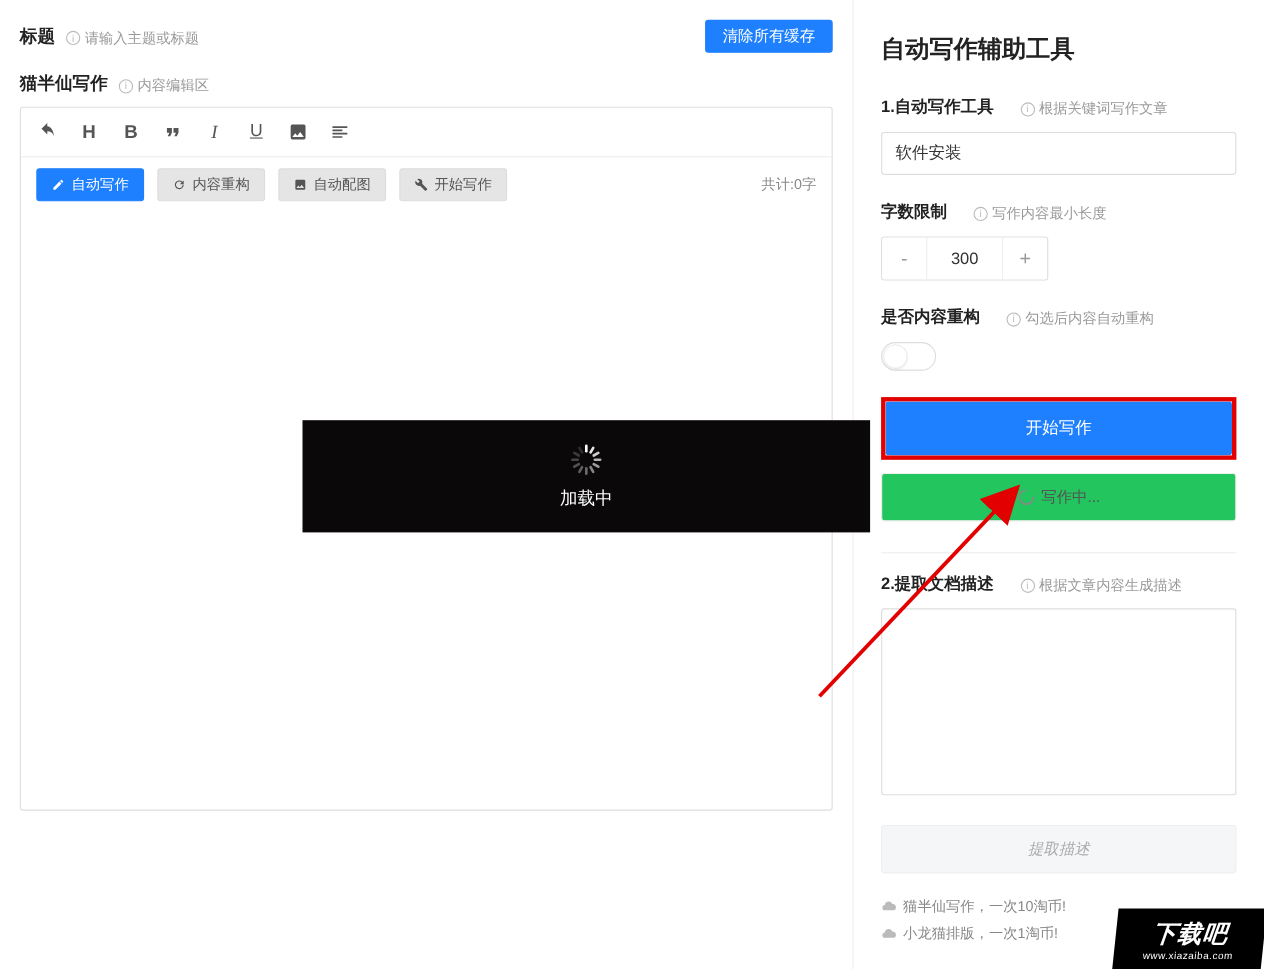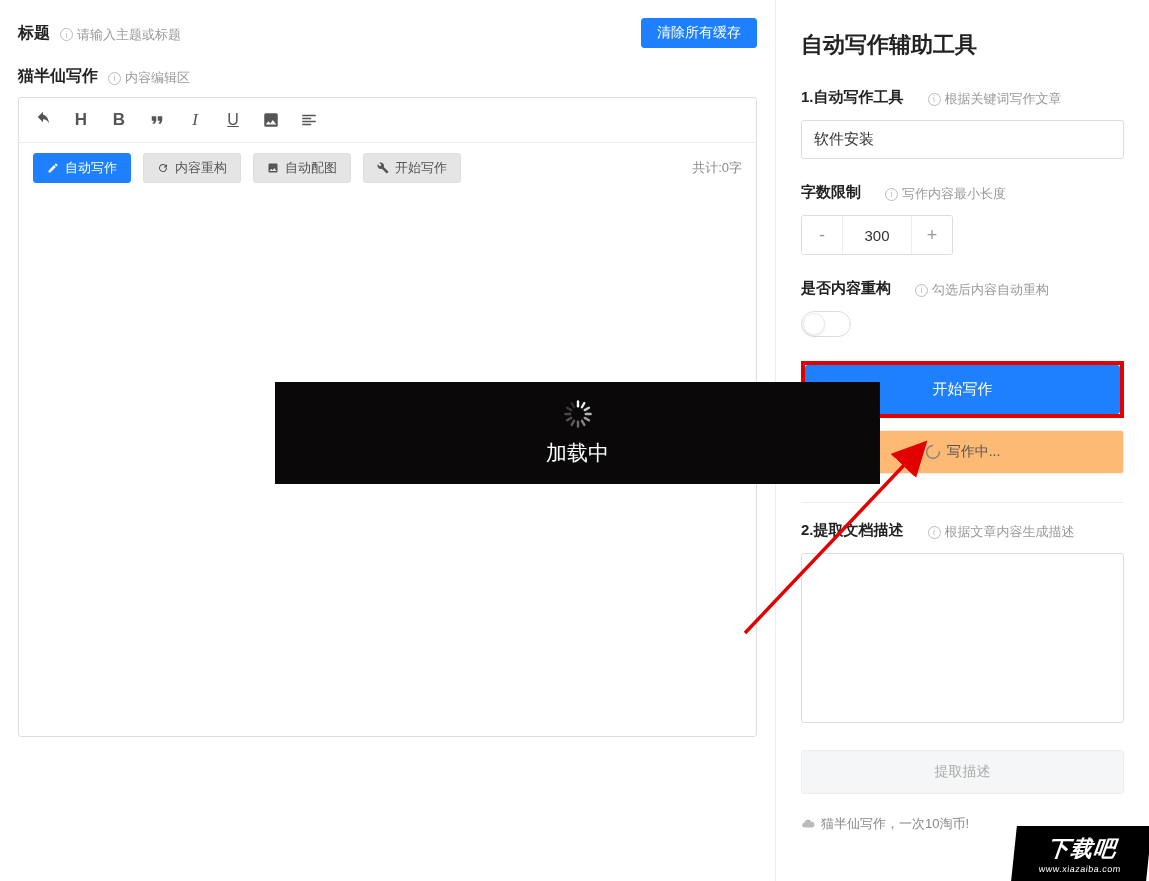--- a/index.html
+++ b/index.html
@@ -20,22 +20,22 @@
 .title-row { display: flex; align-items: center; justify-content: space-between; margin-bottom: 14px; }
 .title-left { display: flex; align-items: baseline; gap: 10px; }
 .section-title { font-size: 16px; font-weight: 700; color: #222; text-align: right; }
 .hint { font-size: 13px; color: #999; display: inline-flex; align-items: center; gap: 4px; }
 .hint .info-icon { width: 13px; height: 13px; border: 1px solid #bbb; border-radius: 50%; display: inline-flex; align-items: center; justify-content: center; font-size: 9px; color: #bbb; font-style: normal; }
 
 .btn { display: inline-flex; align-items: center; justify-content: center; padding: 5px 15px; border-radius: 3px; cursor: pointer; font-size: 14px; border: 1px solid transparent; background: #fff; gap: 6px; }
 .btn-primary { background: #1e80ff; color: #fff; border-color: #1e80ff; }
 .btn-primary-lg { background: #1e80ff; color: #fff; font-size: 15px; padding: 14px 0; width: 100%; }
 .btn-default { border-color: #ddd; color: #555; background: #e5e5e5; }
-.btn-light { background: #fdba74; color: #555; width: 100%; padding: 12px 0; border: 1px solid #eee; }
-.btn-muted { background: #f5f6f7; color: #aaa; width: 100%; padding: 12px 0; border: 1px solid #eee; }
+.btn-light { background: #22c55e; color: #555; width: 100%; padding: 12px 0; border: 1px solid #eee; }
+.btn-muted { background: #f5f6f7; color: #aaa; width: 100%; padding: 12px 0; border: 1px solid #eee; font-style: italic; }
 
 .text-input { width: 100%; border: 1px solid #ddd; border-radius: 3px; padding: 10px 12px; font-size: 15px; color: #333; outline: none; }
 .text-input::placeholder { color: #aaa; }
 
 .content-section-title { display: flex; align-items: baseline; gap: 10px; margin: 18px 0 10px; }
 
 .editor { border: 1px solid #ddd; border-radius: 3px; min-height: 640px; }
 .toolbar { display: flex; align-items: center; gap: 18px; padding: 12px 14px; border-bottom: 1px solid #eee; color: #555; }
 .tbicon { cursor: pointer; display: inline-flex; align-items: center; justify-content: center; width: 20px; height: 20px; }
 .toolbar svg { fill: #555; }
@@ -63,26 +63,26 @@
 
 .divider { border-top: 1px solid #eee; margin: 28px 0 18px; }
 
 .footer-lines { font-size: 13px; color: #888; line-height: 1.9; }
 .footer-lines .line { display: flex; align-items: center; gap: 6px; }
 .cloud-icon { display: inline-flex; }
 
 .loading-overlay {
   position: absolute;
   left: 275px; top: 382px;
-  width: 605px; height: 102px;
+  width: 516px; height: 102px;
   background: #0a0808;
   color: #fff;
   display: flex; flex-direction: column; align-items: center; justify-content: center;
   gap: 10px;
-  font-size: 21px;
+  font-size: 16px;
 }
 .spinner { width: 30px; height: 30px; }
 .spinner svg { animation: spin 1.2s linear infinite; }
 @keyframes spin { to { transform: rotate(360deg); } }
 
 .arrow-annot {
   position: absolute;
   left: 720px; top: 438px;
   width: 230px; height: 200px;
   pointer-events: none;
@@ -265,20 +265,28 @@
 
     <div class="footer-lines" style="margin-top:18px;">
       <div class="line">
         <span class="cloud-icon">
           <svg width="14" height="14" viewBox="0 0 24 24" fill="#bbb">
               <path d="M19 18H6a4 4 0 0 1 0-8 6 6 0 0 1 11.6-1.6A4.5 4.5 0 0 1 19 18z"></path>
             </svg>
         </span>
         <span>猫半仙写作，一次10淘币!</span>
       </div>
+      <div class="line">
+        <span class="cloud-icon">
+          <svg width="14" height="14" viewBox="0 0 24 24" fill="#bbb">
+              <path d="M19 18H6a4 4 0 0 1 0-8 6 6 0 0 1 11.6-1.6A4.5 4.5 0 0 1 19 18z"></path>
+            </svg>
+        </span>
+        <span>小龙猫排版，一次1淘币!</span>
+      </div>
     </div>
   </div>
 </div>
 
 <div class="loading-overlay">
   <div class="spinner">
     <svg viewBox="0 0 50 50" width="30" height="30">
       <g fill="#fff">
         <rect x="23" y="2" width="4" height="12" rx="2" opacity="1"></rect>
         <rect x="23" y="2" width="4" height="12" rx="2" opacity="0.9" transform="rotate(30 25 25)"></rect>

